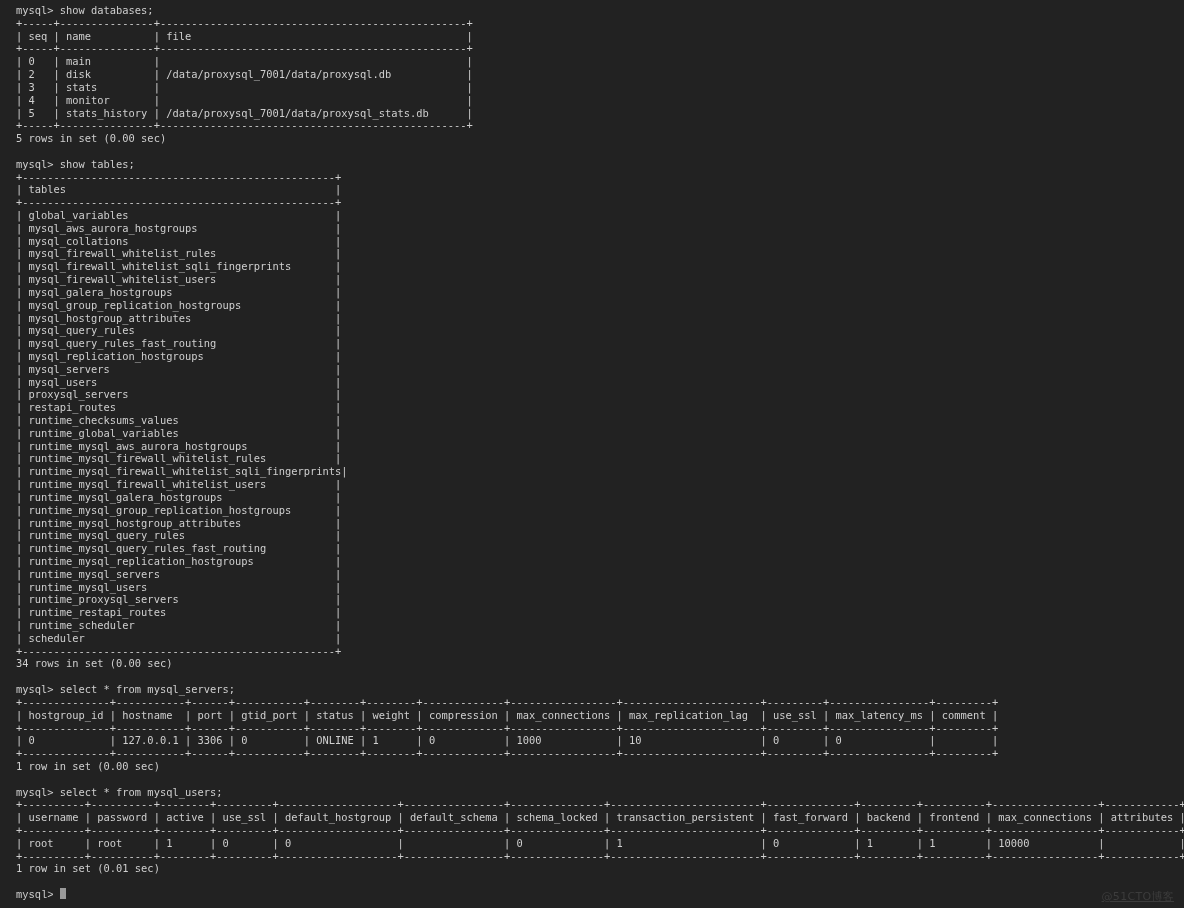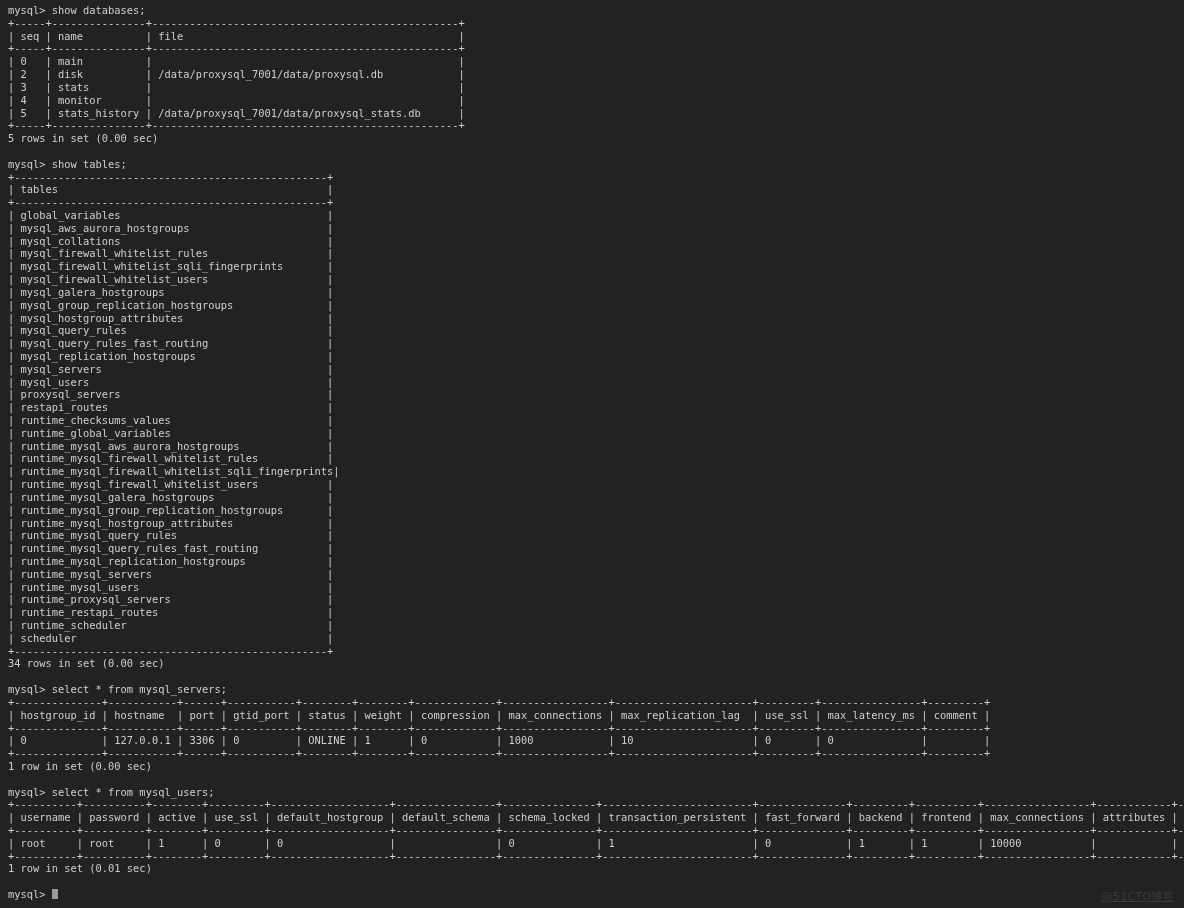--- a/index.html
+++ b/index.html
@@ -14,34 +14,34 @@
     overflow: hidden;
     position: relative;
     font-family: "DejaVu Sans Mono", "Liberation Mono", monospace;
   }
   #terminal {
     position: absolute;
     top: 0; left: 0;
     width: 1184px;
     height: 908px;
     background: #222222;
-    padding: 4px 0 0 8px;
+    padding: 4px 0 0 16px;
     box-sizing: border-box;
   }
   .screen {
     font-family: "DejaVu Sans Mono", "Liberation Mono", monospace;
     font-size: 10.4px;
     line-height: 12.82px;
     letter-spacing: 0px;
     color: #cfcfcf;
     white-space: pre;
     margin: 0;
     -webkit-font-smoothing: antialiased;
   }
-  .prompt-line { color: #cfcfcf; }
+  .prompt-line { color: #cfcfcf; font-family: Liberation Mono, monospace; }
   .cursor {
     display: inline-block;
     width: 6.2px;
     height: 10.5px;
     background: #9a9a9a;
     vertical-align: -1px;
   }
   #watermark {
     position: absolute;
     right: 10px;

